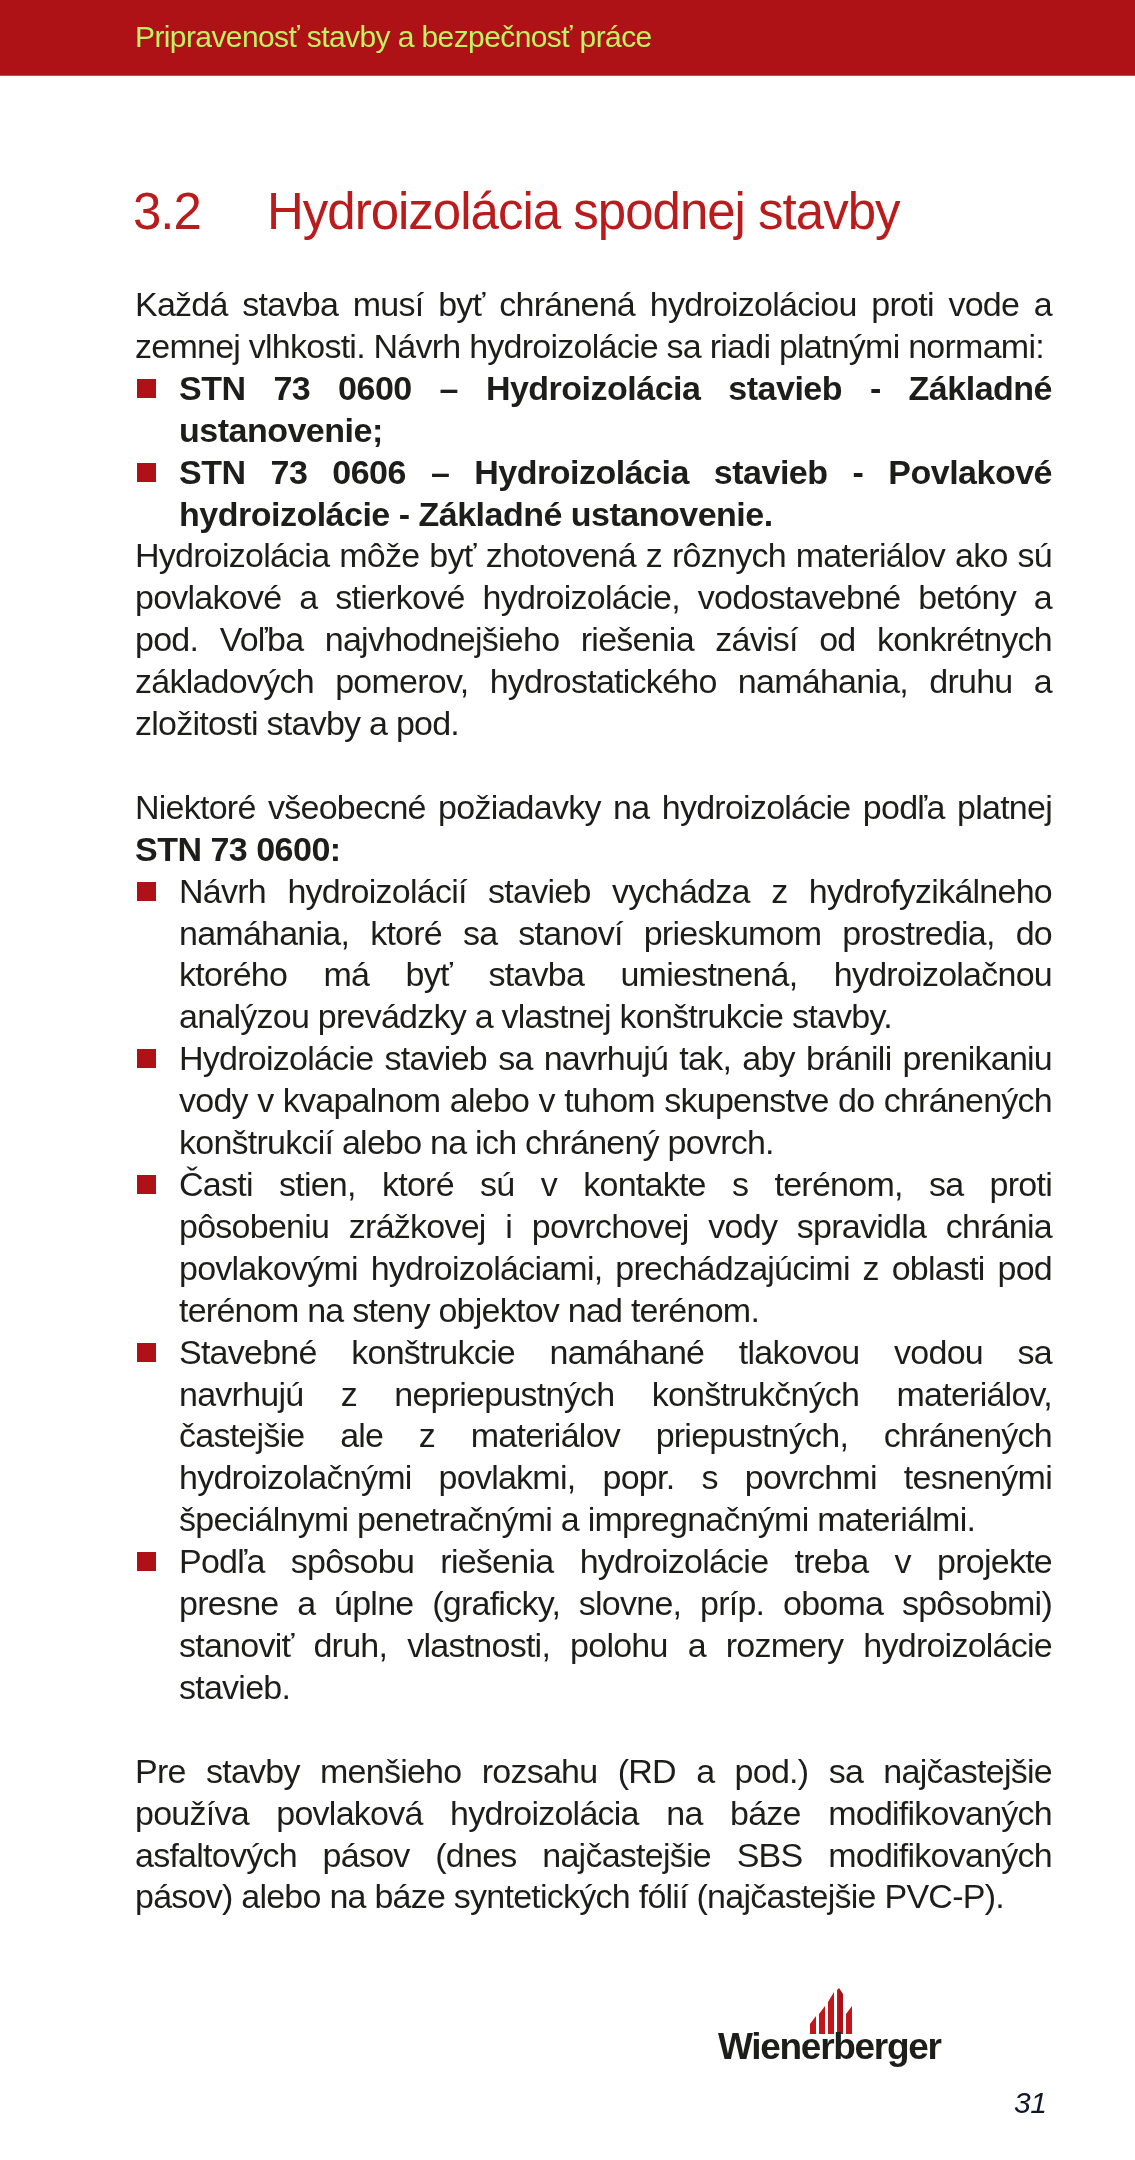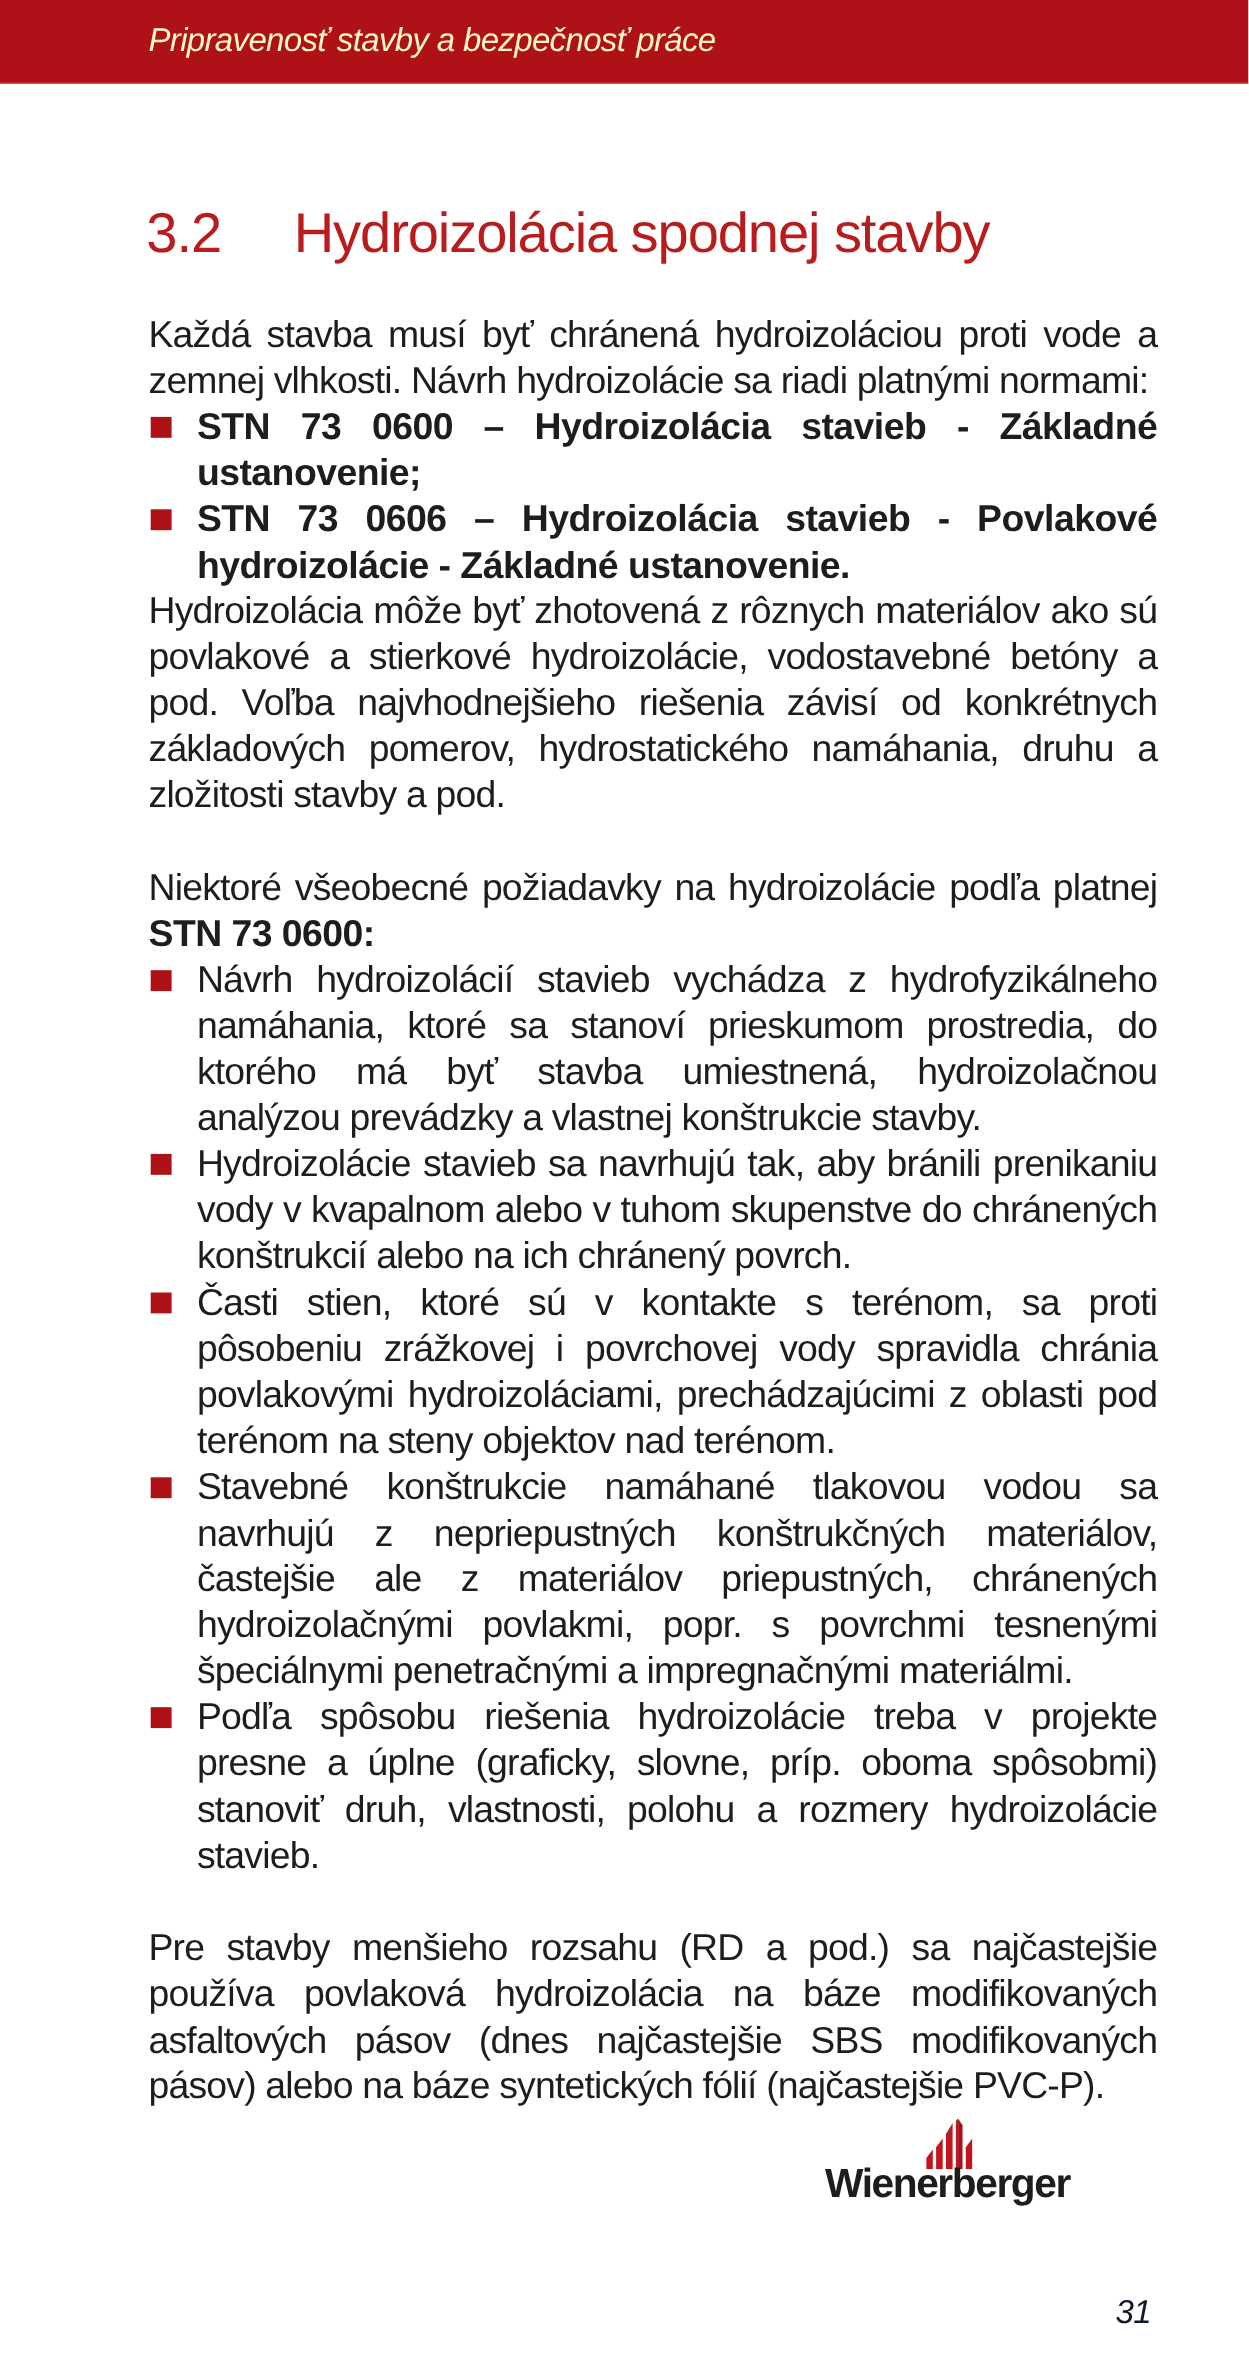--- a/index.html
+++ b/index.html
@@ -22,24 +22,23 @@
     height: 75px;
     background: #ae1116;
     border-bottom: 1px solid #c9474b;
   }
   .header-title {
     position: absolute;
     left: 135px;
     top: 17px;
     font-size: 30px;
     line-height: 40px;
-    color: #fef9c3;
+    color: #bef264;
     letter-spacing: -0.6px;
     white-space: nowrap;
-    font-style: italic;
   }
   .section-heading {
     position: absolute;
     left: 133px;
     top: 180px;
     font-size: 51px;
     line-height: 64px;
     color: #b91c1c;
     letter-spacing: -1px;
     white-space: nowrap;
@@ -89,24 +88,23 @@
     height: 19px;
     background: #ae1116;
   }
   ul.bullets.bold-list li {
     font-weight: bold;
     letter-spacing: -0.5px;
   }
   .footer-logo {
     position: absolute;
     left: 718px;
-    top: 1926px;
+    top: 1988px;
     width: 240px;
     height: 80px;
-    margin-left: 32px;
   }
   .logo-mark {
     position: absolute;
     left: 92px;
     top: 0;
     width: 42px;
     height: 46px;
   }
   .logo-word {
     position: absolute;

